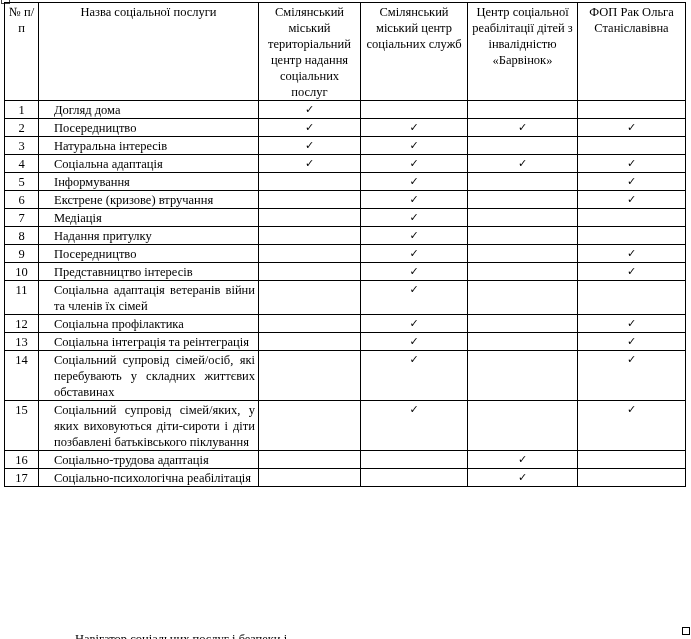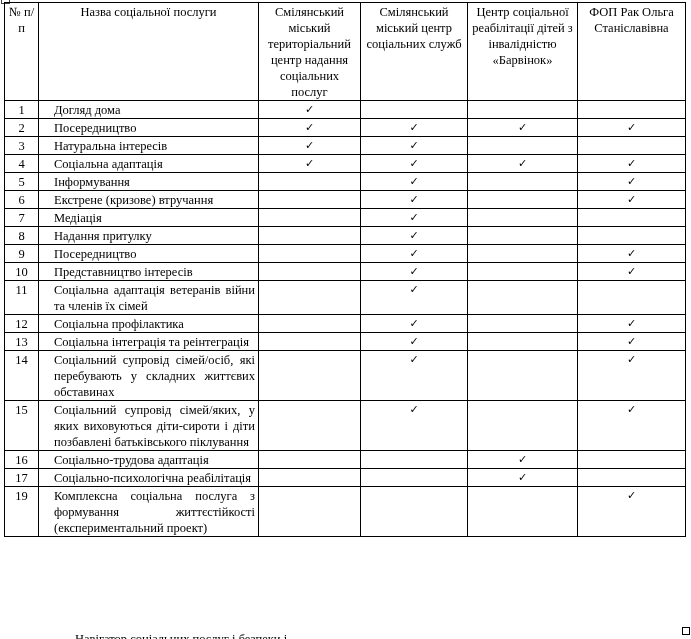--- a/index.html
+++ b/index.html
@@ -207,28 +207,20 @@
         <td class="check"></td>
       </tr>
       <tr>
         <td class="num">17</td>
         <td class="name">Соціально-психологічна реабілітація</td>
         <td class="check"></td>
         <td class="check"></td>
         <td class="check">✓</td>
         <td class="check"></td>
       </tr>
-      <tr>
-        <td class="num">19</td>
-        <td class="name">Комплексна соціальна послуга з формування життєстійкості (експериментальний проект)</td>
-        <td class="check"></td>
-        <td class="check"></td>
-        <td class="check"></td>
-        <td class="check">✓</td>
-      </tr>
     </tbody>
 </table>
 
 <div class="footer-clip">
   <span>Навігатор соціальних послуг і безпеки і</span>
 </div>
 
 <div class="handle handle-br"></div>
 
 </body></html>

